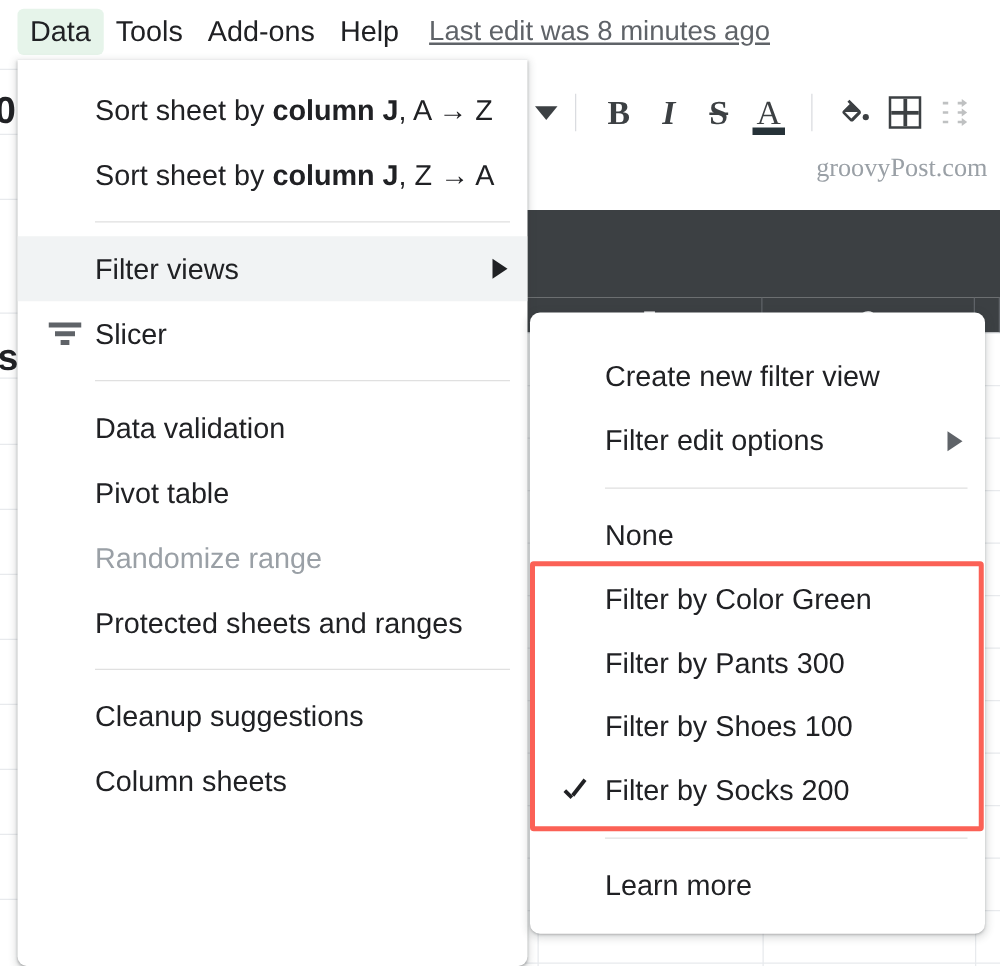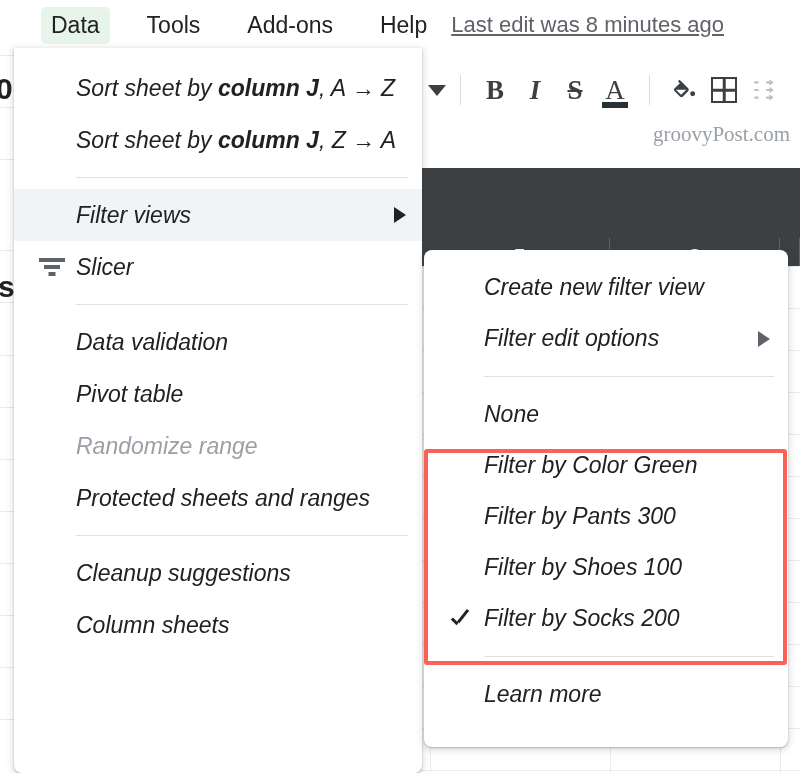--- a/index.html
+++ b/index.html
@@ -14,21 +14,21 @@
   
   .bg-layer { position: absolute; inset: 0; }
 
   .menubar {
     position: absolute; left: 0; top: 0; width: 800px; height: 50px;
     background: #ffffff;
     display: flex; align-items: center;
   }
   .menu-item {
     font-size: 23px; color: #202124; line-height: 1;
-    padding: 7px 10px; border-radius: 5px; white-space: nowrap; margin-left: 27px;
+    padding: 7px 10px; border-radius: 5px; white-space: nowrap;
   }
   .menu-item.active { background: #e6f4ea; }
   .menu-spacer { width: 14px; }
   .lastedit {
     font-size: 22px; color: #5f6368; text-decoration: underline;
     margin-left: 14px; white-space: nowrap;
   }
 
   
   .toolbar {
@@ -94,21 +94,20 @@
     position: absolute; left: 26px; top: 245px; width: 30px; height: 68px; background: #f1f3f4;
   }
   .left-slicer-ic { position: absolute; left: 34px; top: 318px; }
 
   
   .menu-panel {
     position: absolute; background: #ffffff;
     border-radius: 0 0 8px 8px;
     box-shadow: 0 2px 6px 2px rgba(60,64,67,.15), 0 1px 2px rgba(60,64,67,.3);
     overflow: hidden;
-    font-style: italic;
   }
   #data-menu { left: 14px; top: 48px; width: 408px; height: 725px; padding-top: 14px; }
 
   .mrow {
     position: relative; display: flex; align-items: center;
     height: 52px; padding: 0 16px 0 14px;
     font-size: 23px; color: #202124; white-space: nowrap;
   }
   .mrow.hover { background: #f1f3f4; }
   .mrow.disabled { color: #9aa0a6; }
@@ -127,21 +126,21 @@
   
   .slicer-ic { position: relative; width: 26px; height: 20px; }
   .slicer-ic i { position: absolute; left: 50%; transform: translateX(-50%); background: #5f6368; display:block; }
   .slicer-ic i:nth-child(1) { top: 1px;  width: 26px; height: 4px; }
   .slicer-ic i:nth-child(2) { top: 8px;  width: 16px; height: 4px; }
   .slicer-ic i:nth-child(3) { top: 15px; width: 7px;  height: 4px; }
 
   
   #submenu {
     left: 424px; top: 250px; width: 364px; height: 497px;
-    border-radius: 8px; padding-top: 12px;
+    border-radius: 8px; padding-top: 26px;
   }
   #submenu .mrow { font-size: 23px; padding: 0 18px 0 14px; height: 51px; }
   #submenu .icon-slot { width: 46px; flex: 0 0 46px; }
   #submenu .msep { margin: 12px 14px 12px 60px; }
   .checkmark {
     width: 24px; height: 24px; position: relative; display: block;
   }
   .checkmark:before {
     content: ""; position: absolute; left: 3px; top: 10px;
     width: 8px; height: 2.6px; background: #202124;

